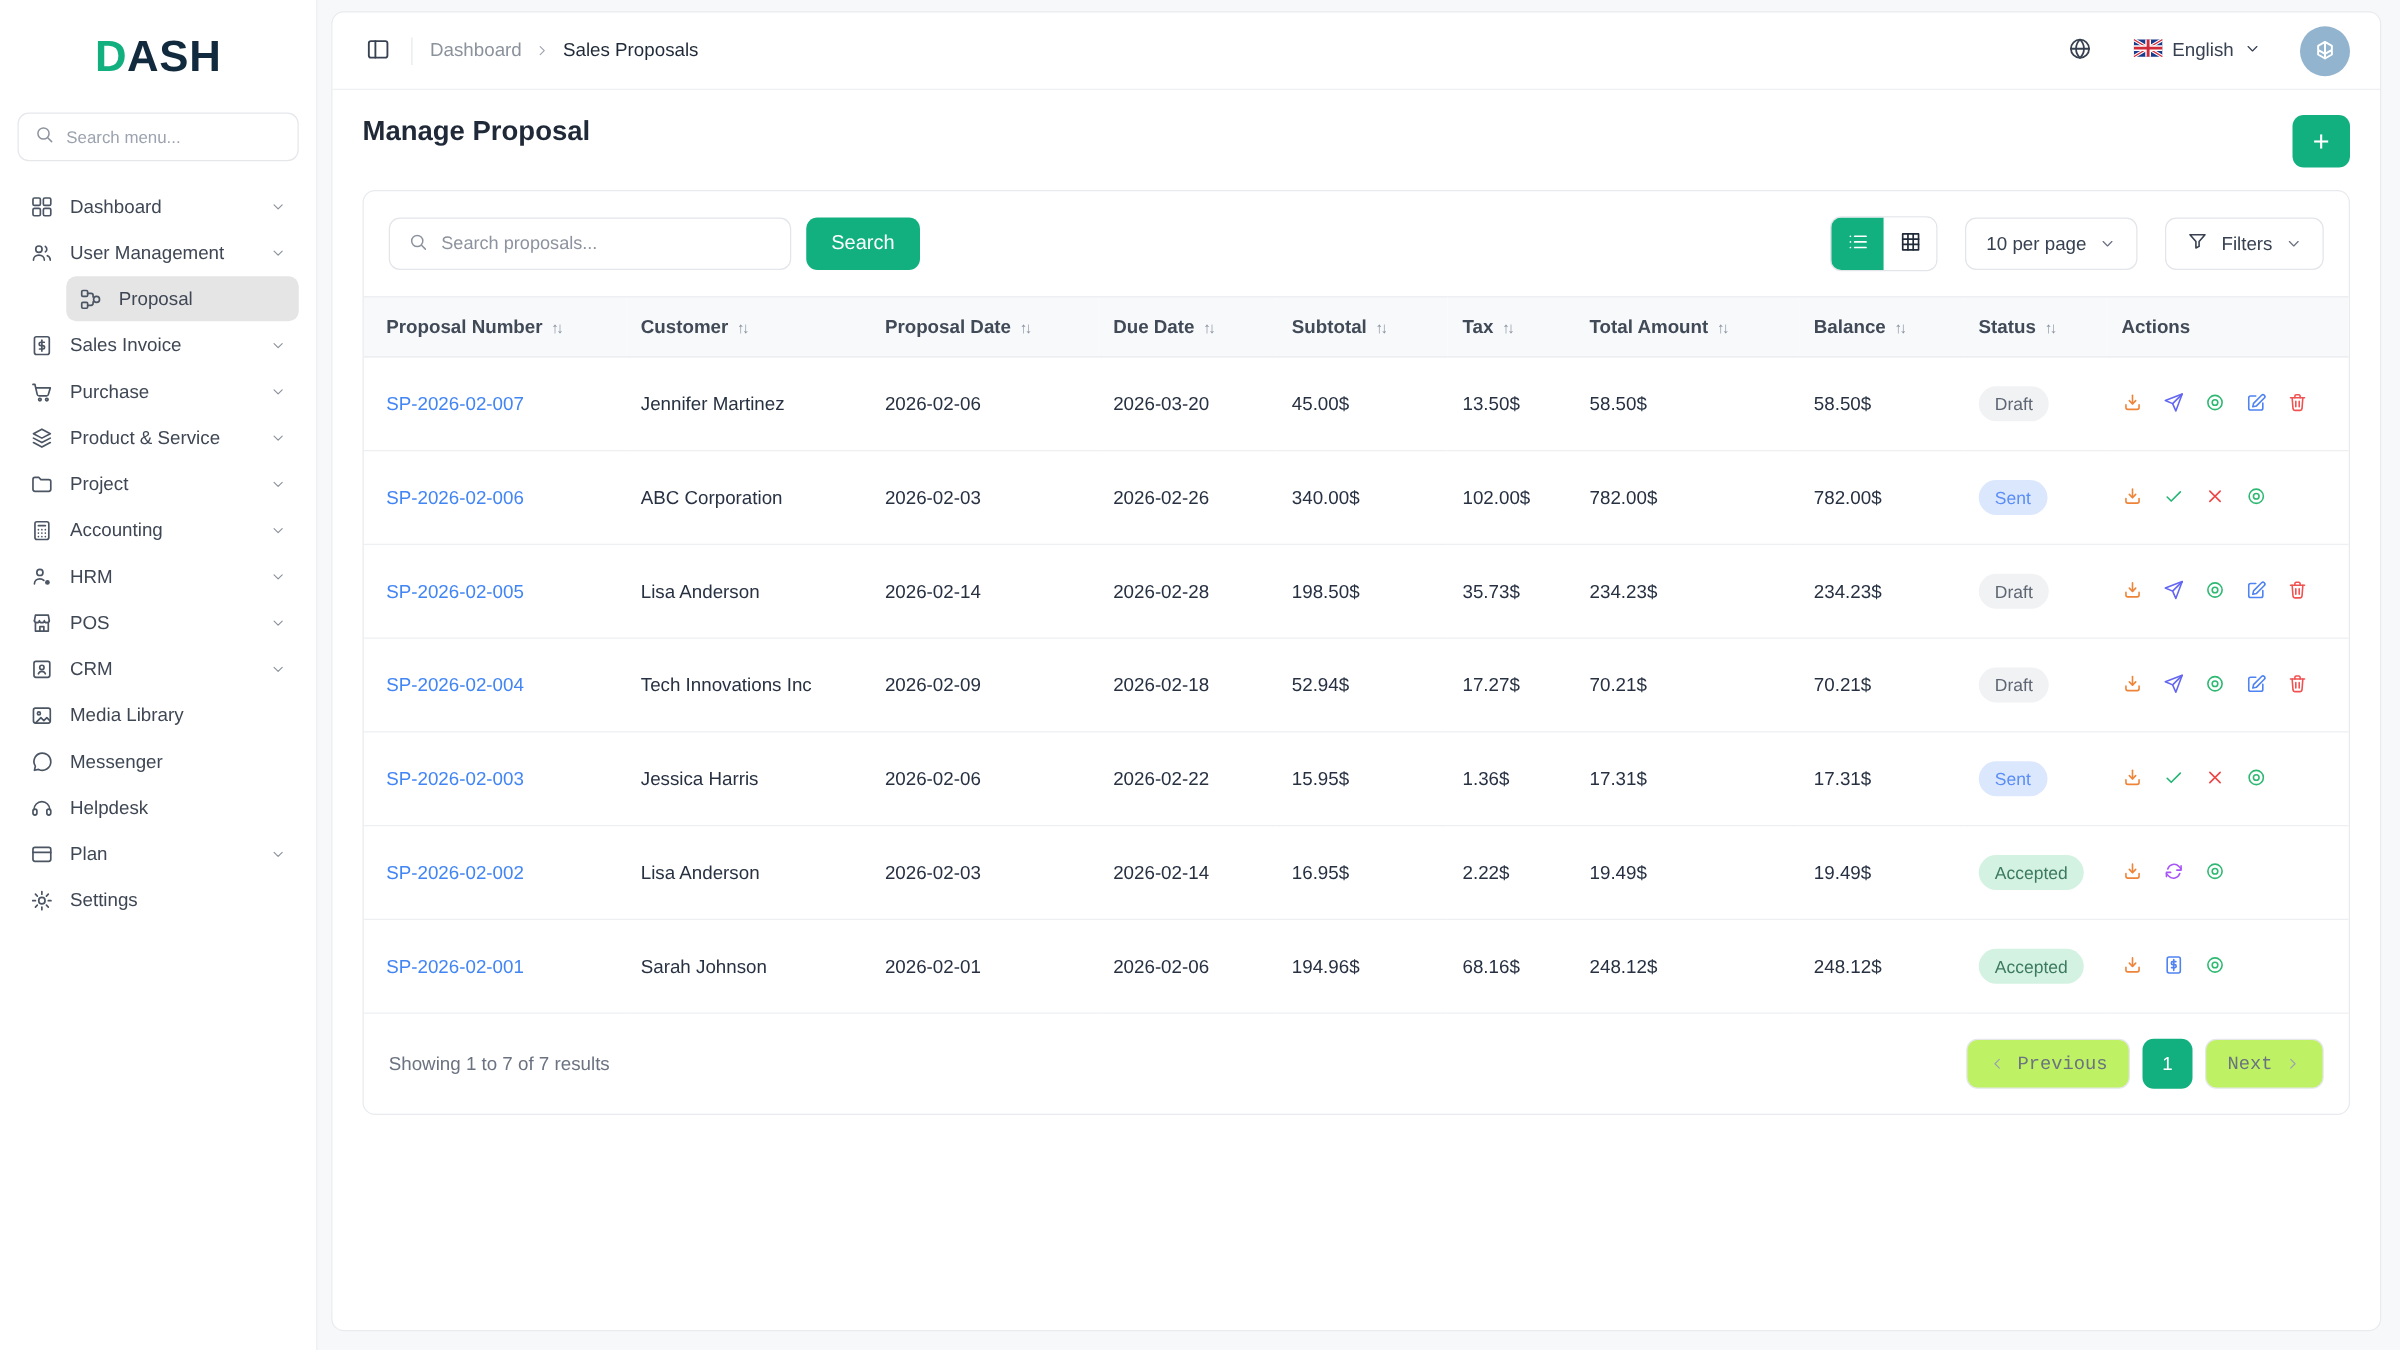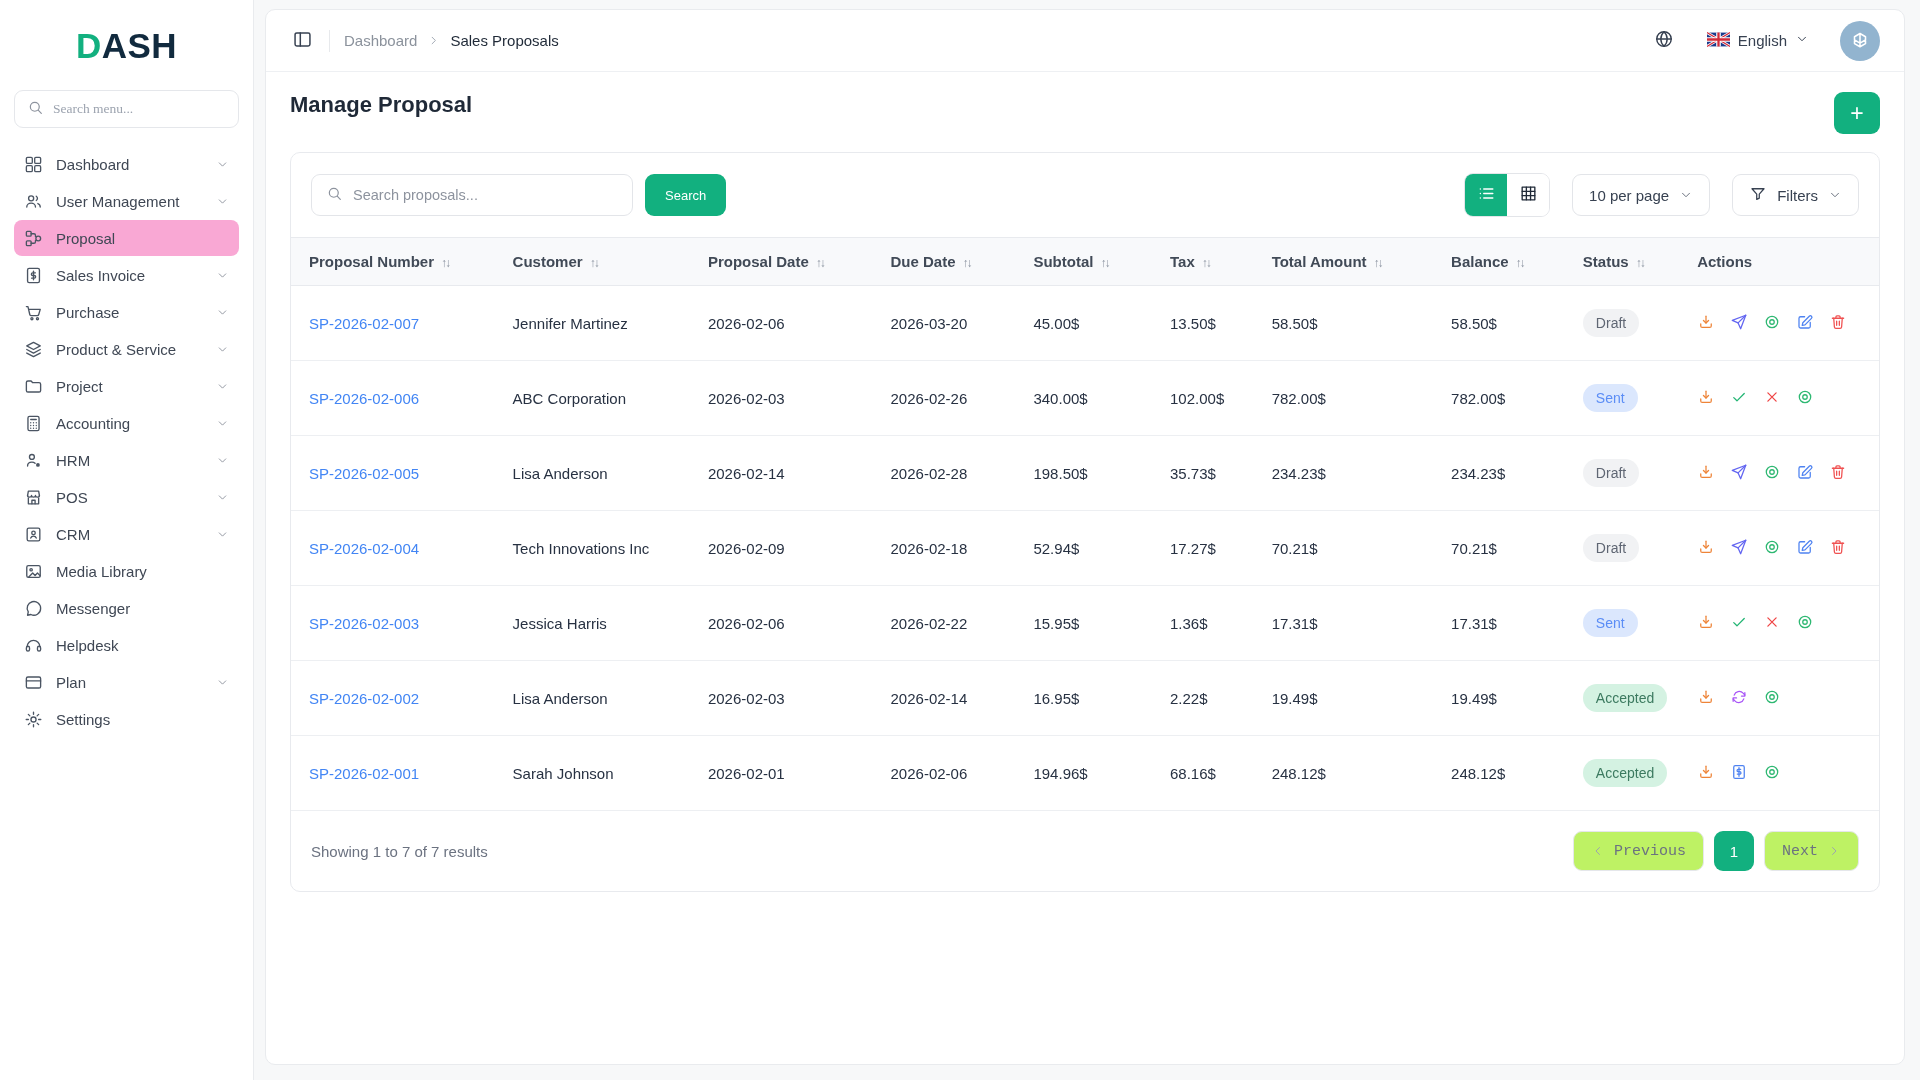--- a/index.html
+++ b/index.html
@@ -9,27 +9,27 @@
     background:#f7f8f9; color:#273142; font-size:15px;
   }
   .app { display:flex; width:100%; height:100%; }
 
   
   .sidebar { width:254px; min-width:254px; height:100%; background:#fff; border-right:1px solid #e9ebee; padding:18px 14px; overflow:hidden; }
   .logo { text-align:center; font-size:35px; font-weight:700; letter-spacing:.5px; margin:8px 0 24px; }
   .logo .logo-d { color:var(--primary,#12b07f); }
   .logo .logo-rest { color:#112a3e; }
   .menu-search { display:flex; align-items:center; gap:9px; border:1px solid #e5e7eb; border-radius:9px; padding:8px 12px; margin-bottom:18px; color:#8d939e; }
-  .menu-search input { border:none; outline:none; width:100%; font-size:13.5px; font-family:Liberation Serif, serif; color:#7f1d1d; background:transparent; }
+  .menu-search input { border:none; outline:none; width:100%; font-size:13.5px; font-family:Liberation Sans, sans-serif; color:#7f1d1d; background:transparent; }
   .menu-search input::placeholder { color:#9ca3af; }
   .side-item { display:flex; align-items:center; gap:13px; padding:8px 10px; margin:1px 0; border-radius:8px; color:#3f4754; cursor:pointer; height:36px; }
   .side-item .s-icon { display:flex; color:#4b5563; }
   .side-item .s-label { flex:1; font-size:15px; white-space:nowrap; }
   .side-item .s-chev { color:#8b919c; display:flex; }
-  .side-item.active { background:#f9a8d4; }
+  .side-item.active { background:#e5e5e5;margin-left:39px; }
 
   
   .main { flex:1; padding:9px 15px 15px 11px; height:100%; }
   .outer-card { background:#fff; border:1px solid #e9ebee; border-radius:10px; height:100%; display:flex; flex-direction:column; overflow:hidden; }
 
   .topbar { display:flex; align-items:center; justify-content:space-between; height:62px; min-height:62px; padding:0 24px; border-bottom:1px solid #eef0f3; }
   .tb-left { display:flex; align-items:center; gap:14px; }
   .icon-btn { background:none; border:none; cursor:pointer; color:#374151; display:flex; align-items:center; padding:2px; }
   .v-div { width:1px; height:22px; background:#e7e9ec; display:inline-block; }
   .breadcrumb { display:flex; align-items:center; gap:10px; font-size:15px; }
@@ -43,21 +43,21 @@
   .page-head { display:flex; align-items:flex-start; justify-content:space-between; padding:20px 24px 18px; }
   .page-head h1 { font-size:22px; font-weight:700; color:#1f2937; }
   .add-btn { width:46px; height:42px; border:none; border-radius:9px; background:var(--primary,#12b07f); color:#fff; font-size:23px; font-weight:400; cursor:pointer; line-height:1; }
 
   .inner-card { margin:0 24px 24px; border:1px solid #e8eaee; border-radius:10px; overflow:hidden; }
   .toolbar { display:flex; align-items:center; justify-content:space-between; padding:20px; }
   .tl-left { display:flex; align-items:center; gap:12px; }
   .search-box { display:flex; align-items:center; gap:10px; border:1px solid #e3e5e9; border-radius:9px; padding:0 14px; width:322px; height:42px; color:#8d939e; }
   .search-box input { border:none; outline:none; flex:1; font-size:14.5px; font-family:inherit; color:#374151; background:transparent; }
   .search-box input::placeholder { color:#8d939e; }
-  .search-btn { height:42px; padding:0 20px; border:none; border-radius:9px; background:var(--primary,#12b07f); color:#fff; font-size:13px; font-family:inherit; cursor:pointer; }
+  .search-btn { height:42px; padding:0 20px; border:none; border-radius:9px; background:var(--primary,#12b07f); color:#fff; font-size:16px; font-family:inherit; cursor:pointer; }
   .tl-right { display:flex; align-items:center; gap:22px; }
   .view-toggle { display:flex; border:1px solid #e3e5e9; border-radius:9px; overflow:hidden; }
   .vt { width:42px; height:42px; display:flex; align-items:center; justify-content:center; background:#fff; border:none; cursor:pointer; color:#1f2937; }
   .vt.active { background:var(--primary,#12b07f); color:#fff; }
   .select, .filters-btn { display:flex; align-items:center; gap:10px; height:42px; padding:0 16px; border:1px solid #e3e5e9; border-radius:9px; background:#fff; color:#374151; font-size:15px; font-family:inherit; cursor:pointer; }
   .select .chev, .filters-btn .chev { color:#6b7280; display:flex; }
 
   table { width:100%; border-collapse:collapse; table-layout:fixed; }
   thead th { text-align:left; background:#f8f9fb; border-top:1px solid #e8eaee; border-bottom:1px solid #e8eaee; padding:15px 12px; font-size:15px; font-weight:700; color:#414a57; white-space:nowrap; }
   thead th:first-child, tbody td:first-child { padding-left:18px; }

